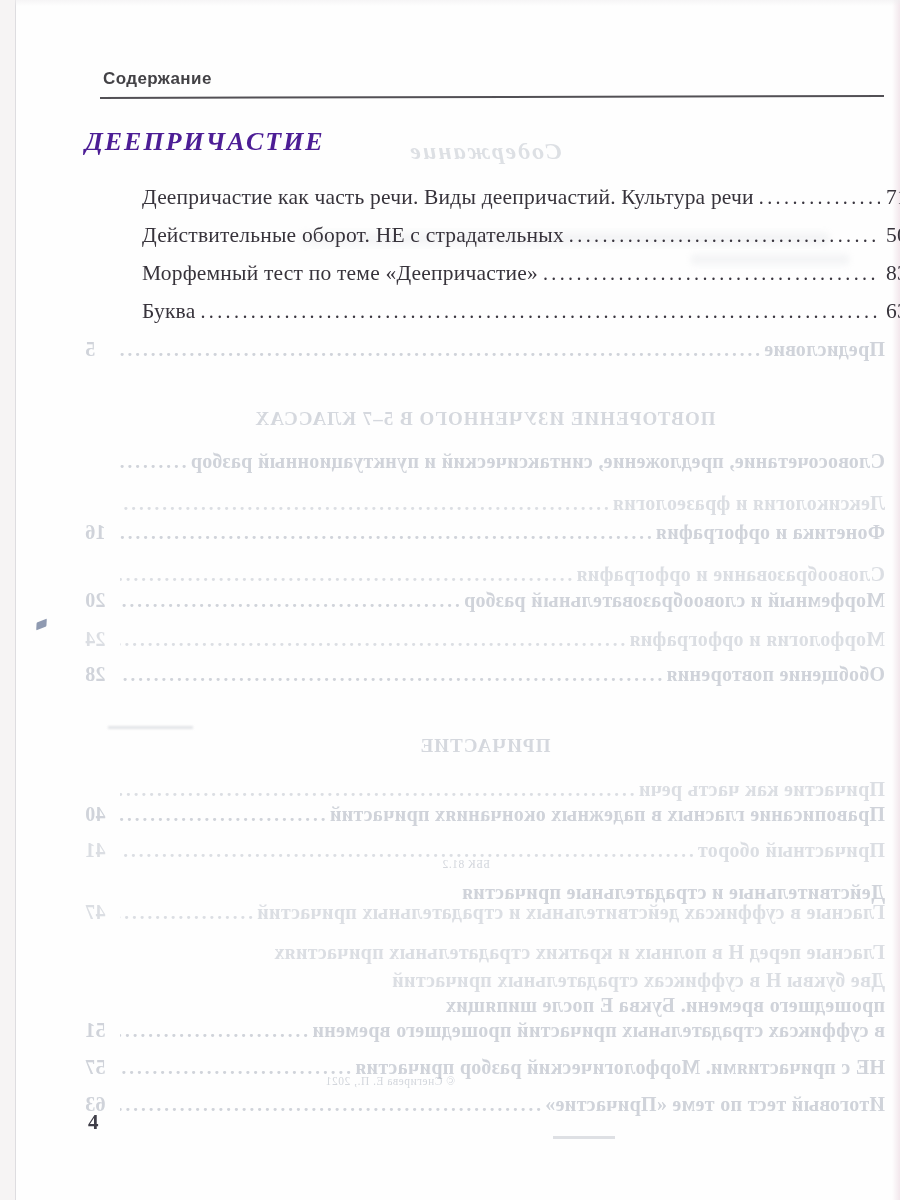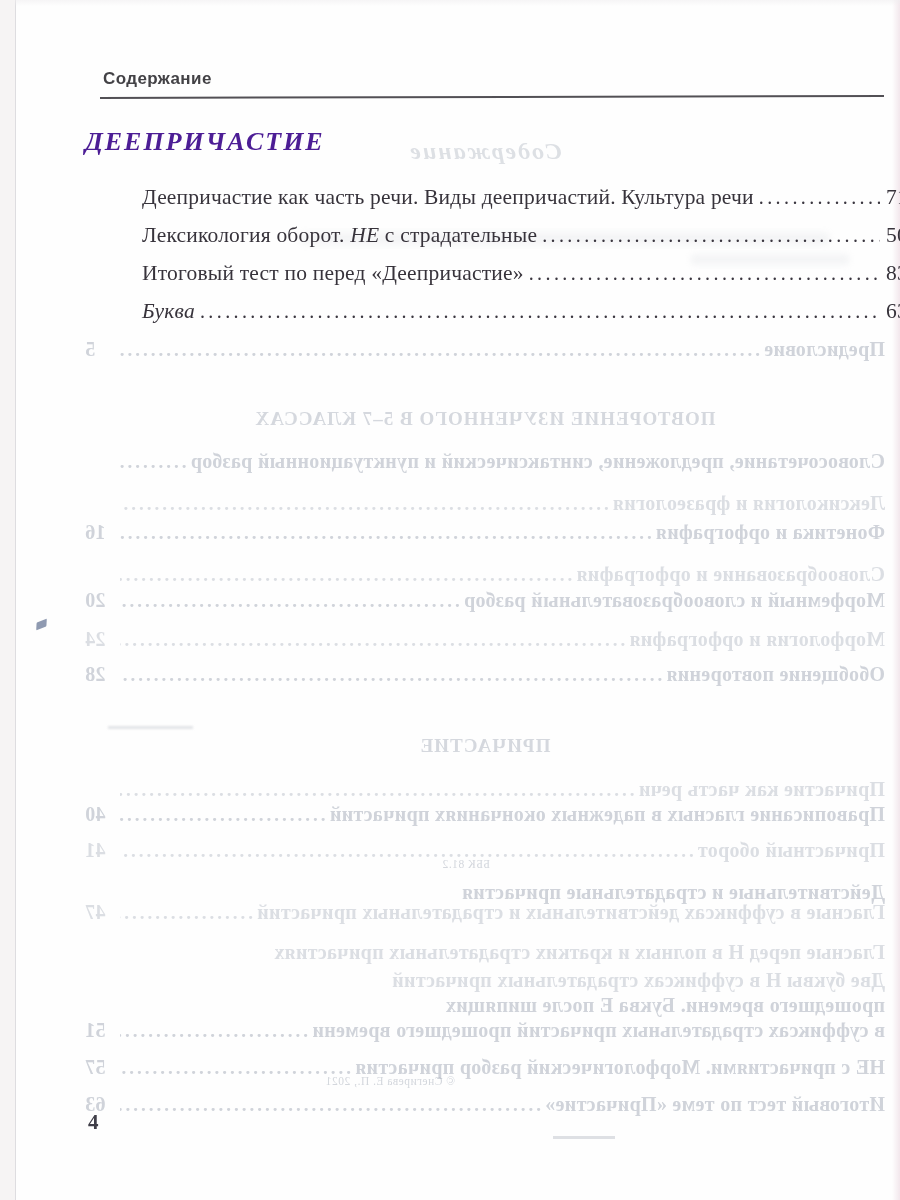--- a/index.html
+++ b/index.html
@@ -25,21 +25,21 @@
   .section-title{position:absolute;left:85px;top:127px;width:800px;
     text-align:left;font-size:26px;font-weight:bold;letter-spacing:2px;
     color:#4c1d95;font-style:italic;}
   #toc{position:absolute;left:102px;top:16px;width:780px;height:1200px;margin-left:40px;}
   .toc-row{position:absolute;left:0;width:780px;display:flex;
     align-items:baseline;font-size:21.5px;color:#37333b;letter-spacing:.2px;}
   .toc-title{white-space:nowrap;padding-right:5px;}
   .toc-dots{flex:1;overflow:hidden;white-space:nowrap;letter-spacing:3.4px;
     font-size:20px;color:#3b3740;}
   .toc-page{min-width:36px;text-align:left;padding-left:6px;}
-  .it{font-style:italic;}
+  .it{}
   .footer-page{position:absolute;left:88px;top:1110px;font-size:21px;
     font-weight:bold;color:#3f3e48;}
 
   
   #ghost{position:absolute;left:85px;top:0;width:800px;height:1200px;
     transform:scaleX(-1);color:#a9b0bc;font-weight:bold;pointer-events:none;}
   .g-row{position:absolute;left:0;width:100%;display:flex;align-items:baseline;
     font-size:20px;letter-spacing:.3px;opacity:.40;filter:blur(.5px);}
   .g-row.strong{opacity:.55;}
   .g-title{position:absolute;left:0;width:100%;text-align:center;
@@ -176,26 +176,26 @@
 <div class="page-header">Содержание</div>
 <div class="header-rule"></div>
 <div class="section-title">ДЕЕПРИЧАСТИЕ</div>
 <div id="toc">
     <div class="toc-row" style="top: 169px;">
       <span class="toc-title"><span>Деепричастие как часть речи. Виды деепричастий. Культура речи</span></span>
       <span class="toc-dots">........................................................................................................................................................................................................</span>
       <span class="toc-page">71</span>
     </div>
     <div class="toc-row" style="top: 207px;">
-      <span class="toc-title"><span>Лексикология оборот. </span><span class="it">НЕ</span><span> с страдательные </span></span>
+      <span class="toc-title"><span>Действительные оборот. </span><span class="it">НЕ</span><span> с страдательных </span></span>
       <span class="toc-dots">........................................................................................................................................................................................................</span>
       <span class="toc-page">50</span>
     </div>
     <div class="toc-row" style="top: 245px;">
-      <span class="toc-title"><span>Итоговый тест по перед «Деепричастие»</span></span>
+      <span class="toc-title"><span>Морфемный тест по теме «Деепричастие»</span></span>
       <span class="toc-dots">........................................................................................................................................................................................................</span>
       <span class="toc-page">83</span>
     </div>
     <div class="toc-row" style="top: 283px;">
       <span class="toc-title"><span class="it">Буква </span></span>
       <span class="toc-dots">........................................................................................................................................................................................................</span>
       <span class="toc-page">63</span>
     </div>
   </div>
 <div class="footer-page">4</div>

